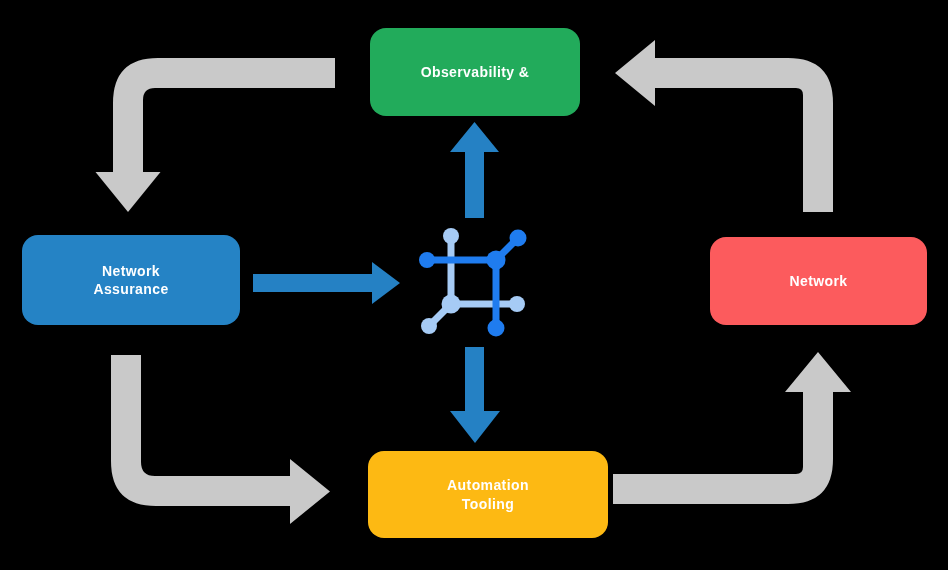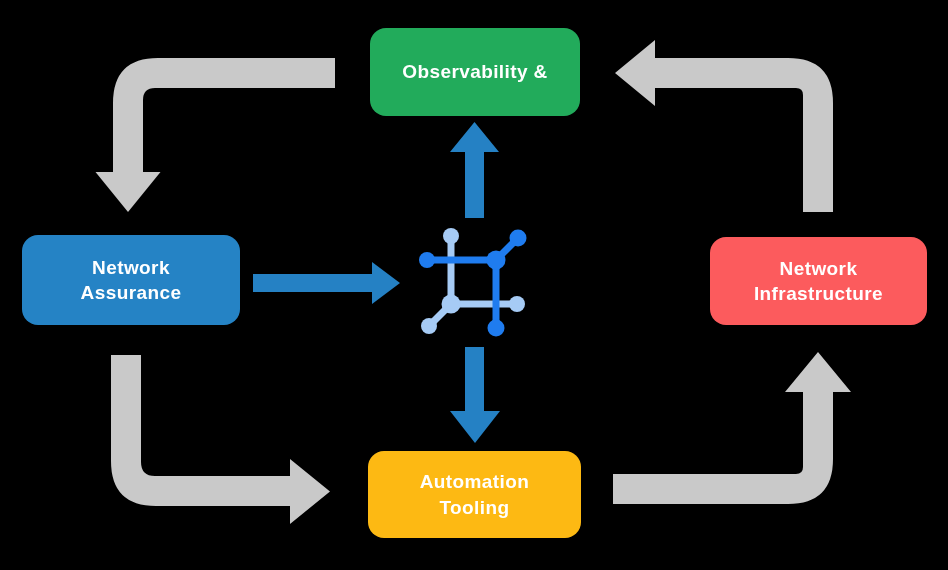--- a/index.html
+++ b/index.html
@@ -23,29 +23,29 @@
   }
   .node {
     position: absolute;
     border-radius: 16px;
     display: flex;
     flex-direction: column;
     align-items: center;
     justify-content: center;
     text-align: center;
     color: #fff;
-    font-size: 19px;
+    font-size: 14px;
     font-weight: 600;
     letter-spacing: 0.4px;
     line-height: 1.32;
   }
   .node-observability   { left: 370px; top: 28px;  width: 210px; height: 88px; }
   .node-operations      { left: 22px;  top: 235px; width: 218px; height: 90px; }
   .node-infrastructure  { left: 710px; top: 237px; width: 217px; height: 88px; }
-  .node-automation      { left: 368px; top: 451px; width: 213px; height: 87px; }
+  .node-automation      { left: 368px; top: 451px; width: 240px; height: 87px; }
 </style>
 </head>
 <body>
 
 <div class="canvas" style="background-color: rgb(0, 0, 0);">
 
   <svg class="arrow-layer" viewBox="0 0 948 570" xmlns="http://www.w3.org/2000/svg">
 
     <path d="M335,58 H158 Q113,58 113,103 V172 H95.5 L128,212 L160.5,172 H143 V100 Q143,88 155,88 H335 Z" fill="#C9C9C9"></path>
     <path d="M111,355 V461 Q111,506 156,506 H290 V524 L330,491.5 L290,459 V476 H155 Q141,476 141,462 V355 Z" fill="#C9C9C9"></path>
@@ -88,21 +88,20 @@
     <div>Observability &amp;</div>
   </div>
 
   <div class="node node-operations" style="background-color: rgb(37, 131, 197);">
     <div>Network</div>
     <div>Assurance</div>
   </div>
 
   <div class="node node-infrastructure" style="background-color: rgb(252, 91, 93);">
     <div>Network</div>
-    <div>Infrastructure</div>
   </div>
 
   <div class="node node-automation" style="background-color: rgb(253, 185, 19);">
     <div>Automation</div>
     <div>Tooling</div>
   </div>
 
 </div>
 
 </body></html>

